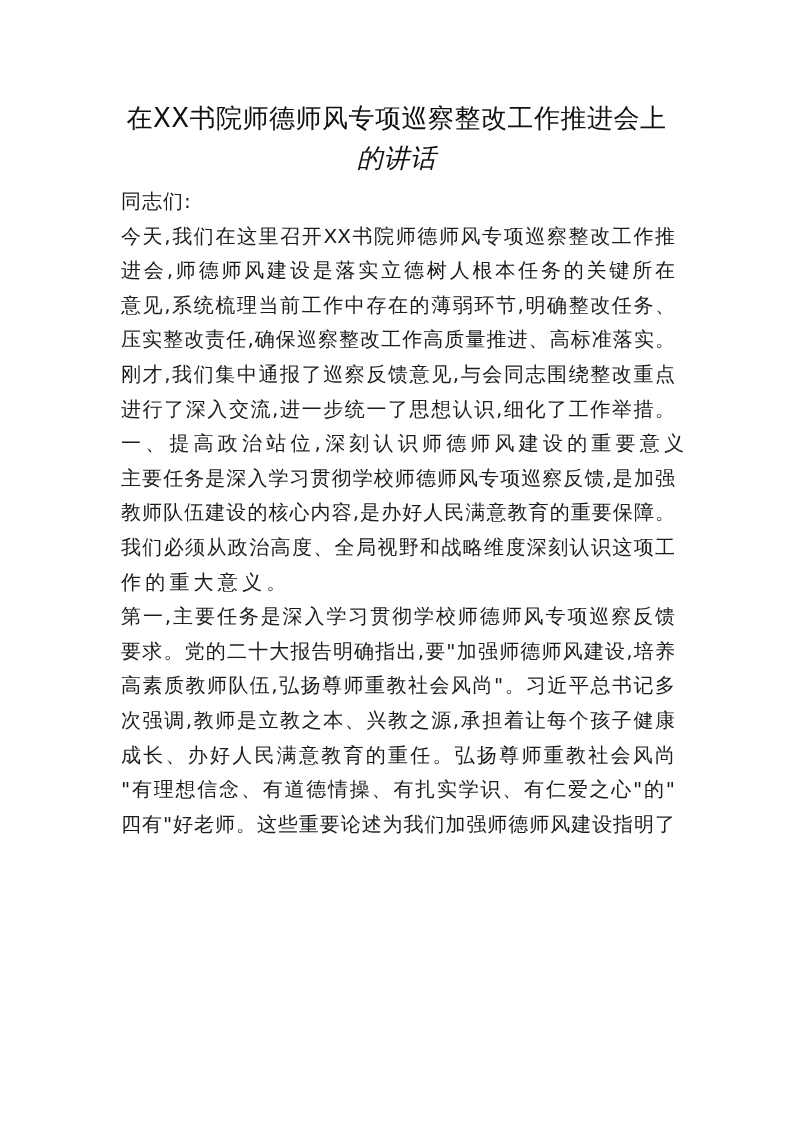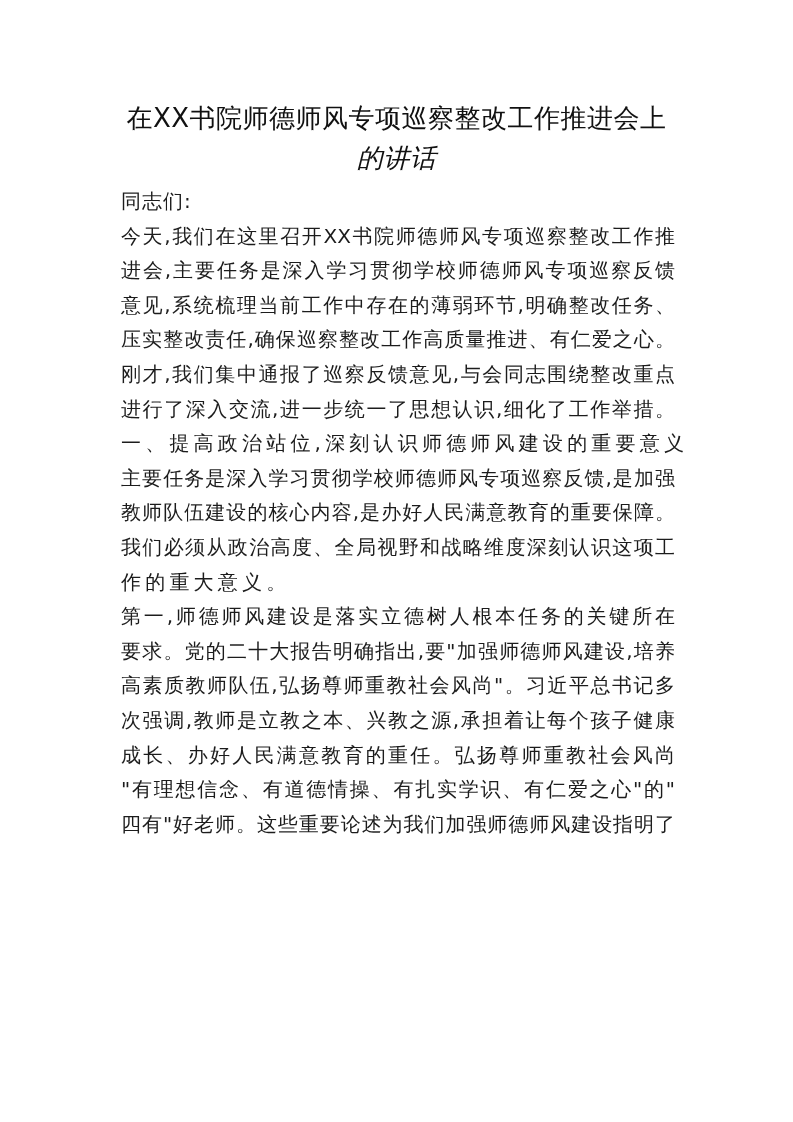--- a/index.html
+++ b/index.html
@@ -66,34 +66,34 @@
 
   <h1 class="title">
     <span style="display:block;">在XX书院师德师风专项巡察整改工作推进会上</span>
     <span style="display:block;font-style:italic;">的讲话</span>
   </h1>
 
   <div class="body">
     <span class="line" style="letter-spacing:1px;">同志们:</span>
 
     <span class="line justify">今天,我们在这里召开XX书院师德师风专项巡察整改工作推</span>
-    <span class="line justify">进会,主要任务是深入学习贯彻学校师德师风专项巡察反馈</span>
+    <span class="line justify">进会,师德师风建设是落实立德树人根本任务的关键所在</span>
     <span class="line justify">意见,系统梳理当前工作中存在的薄弱环节,明确整改任务、</span>
-    <span class="line justify">压实整改责任,确保巡察整改工作高质量推进、有仁爱之心。</span>
+    <span class="line justify">压实整改责任,确保巡察整改工作高质量推进、高标准落实。</span>
     <span class="line justify">刚才,我们集中通报了巡察反馈意见,与会同志围绕整改重点</span>
     <span class="line justify">进行了深入交流,进一步统一了思想认识,细化了工作举措。</span>
 
     <span class="line">一、提高政治站位,深刻认识师德师风建设的重要意义</span>
 
     <span class="line justify">主要任务是深入学习贯彻学校师德师风专项巡察反馈,是加强</span>
     <span class="line justify">教师队伍建设的核心内容,是办好人民满意教育的重要保障。</span>
     <span class="line justify">我们必须从政治高度、全局视野和战略维度深刻认识这项工</span>
     <span class="line">作的重大意义。</span>
 
-    <span class="line justify">第一,师德师风建设是落实立德树人根本任务的关键所在</span>
+    <span class="line justify">第一,主要任务是深入学习贯彻学校师德师风专项巡察反馈</span>
     <span class="line justify">要求。党的二十大报告明确指出,要"加强师德师风建设,培养</span>
     <span class="line justify">高素质教师队伍,弘扬尊师重教社会风尚"。习近平总书记多</span>
     <span class="line justify">次强调,教师是立教之本、兴教之源,承担着让每个孩子健康</span>
     <span class="line justify">成长、办好人民满意教育的重任。弘扬尊师重教社会风尚</span>
     <span class="line justify">"有理想信念、有道德情操、有扎实学识、有仁爱之心"的"</span>
     <span class="line justify">四有"好老师。这些重要论述为我们加强师德师风建设指明了</span>
   </div>
 
 </div>
 

